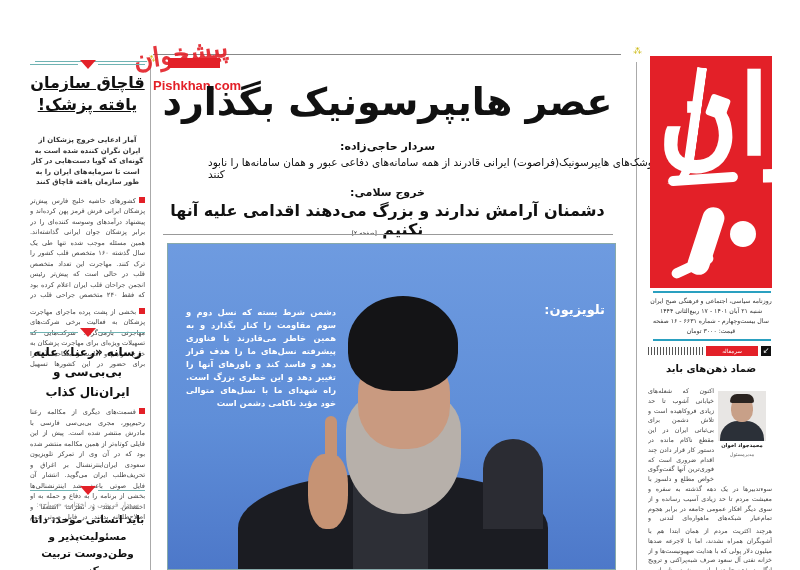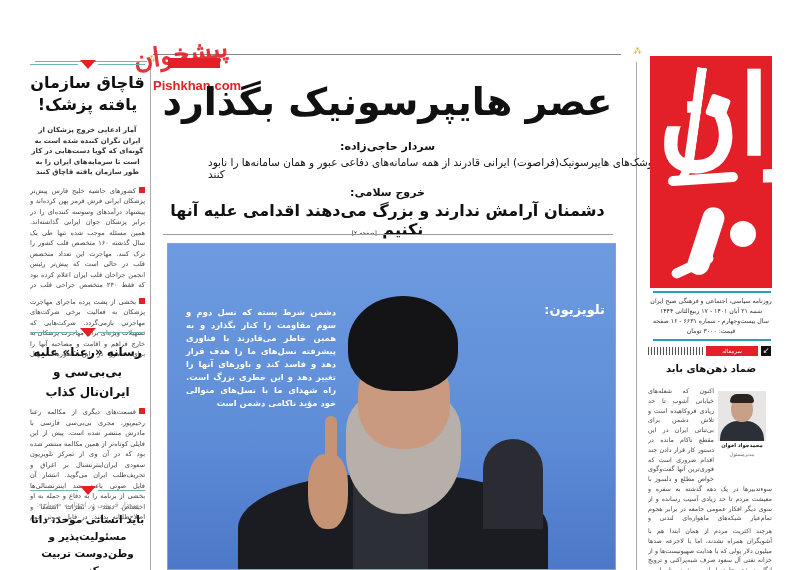--- a/index.html
+++ b/index.html
@@ -48,21 +48,21 @@
 
   .photo-label { right:10px; top:58px; font-size:13px; font-weight:bold; color:#fff; }
   .photo-title { right:12px; top:78px; width:200px; text-align:right; font-size:20px; font-weight:bold; color:#fff; line-height:28px; }
   .photo-quote { left:18px; top:62px; width:150px; text-align:justify; font-size:8.4px; font-weight:bold; color:#fff; line-height:13px; }
 
   
   .lc { left:30px; width:115px; }
   .marker-row { height:10px; }
   .marker-line { position:absolute; top:4px; height:1px; background:#6fb3b3; }
   .marker-tri { position:absolute; top:0; width:0; height:0; border-left:8px solid transparent; border-right:8px solid transparent; border-top:9px solid #e32028; }
-  .lc-title { text-align:center; font-size:16px; font-weight:bold; line-height:22px; }
+  .lc-title { text-align:center; font-size:16px; font-weight:bold; line-height:22px;text-decoration:underline; }
   .lc-lead { text-align:center; font-size:7px; font-weight:bold; line-height:10.5px; color:#333; }
   .lc-body { text-align:justify; font-size:6.6px; line-height:10.5px; color:#444; }
   .bullet { display:inline-block; width:6px; height:6px; background:#e32028; margin-left:3px; }
   .lc-kicker { text-align:center; font-size:7px; color:#999; }
   .lc-title2 { text-align:center; font-size:12px; font-weight:bold; line-height:20px; }
 
   
   .logo { left:650px; top:56px; width:122px; height:232px; background:#e32028; overflow:hidden; }
   .logo-glyph { position:absolute; color:#fff; font-family:"DejaVu Serif", serif; font-weight:bold; }
   .rc-rule { left:653px; width:118px; height:2px; background:#2aa0c0; }
@@ -121,21 +121,21 @@
   <div class="abs photo-quote rtl">دشمن شرط بسته که نسل دوم و سوم مقاومت را کنار بگذارد و به همین خاطر می‌قادرند با فناوری پیشرفته نسل‌های ما را هدف قرار دهد و فاسد کند و باورهای آنها را تغییر دهد و این خطری بزرگ است. راه شهدای ما با نسل‌های متوالی خود مؤید ناکامی دشمن است</div>
 </div>
 
 <div class="abs lc rtl" style="top:60px;">
   <div class="marker-row" style="position:relative;">
     <div class="marker-line" style="left:0;width:48px;"></div>
     <div class="marker-tri" style="left:50px;"></div>
     <div class="marker-line" style="left:68px;width:47px;"></div>
   </div>
   <div class="lc-title" style="margin-top:2px;">قاچاق سازمان یافته پزشک!</div>
-  <div class="lc-lead" style="margin-top:9px;">آمار ادعایی خروج پزشکان از ایران نگران کننده شده است به گونه‌ای که گویا دست‌هایی در کار است تا سرمایه‌های ایران را به طور سازمان یافته قاچاق کنند</div>
+  <div class="lc-lead" style="margin-top:19px;">آمار ادعایی خروج پزشکان از ایران نگران کننده شده است به گونه‌ای که گویا دست‌هایی در کار است تا سرمایه‌های ایران را به طور سازمان یافته قاچاق کنند</div>
   <div class="lc-body" style="margin-top:8px;height:105px;overflow:hidden;"><span class="bullet"></span><span>کشورهای حاشیه خلیج فارس پیش‌تر پزشکان ایرانی فرش قرمز پهن کرده‌اند و پیشنهاد درآمدهای وسوسه کننده‌ای را در برابر پزشکان جوان ایرانی گذاشته‌اند. همین مسئله موجب شده تنها طی یک سال گذشته ۱۶۰ متخصص قلب کشور را ترک کنند. مهاجرت این تعداد متخصص قلب در حالی است که پیش‌تر رئیس انجمن جراحان قلب ایران اعلام کرده بود که فقط ۲۴۰ متخصص جراحی قلب در کشور داریم. از سوی دیگر آمار بیماری‌های قلبی در جوانان رو به افزایش است</span></div>
   <div class="lc-body" style="margin-top:6px;height:63px;overflow:hidden;"><span class="bullet"></span><span>بخشی از پشت پرده ماجرای مهاجرت پزشکان به فعالیت برخی شرکت‌های مهاجرتی بازمی‌گردد. شرکت‌هایی که تسهیلات ویژه‌ای برای مهاجرت پزشکان به خارج فراهم و اقامت و مصاحبه آنها را برای حضور در این کشورها تسهیل می‌کنند. در واقع با پدیده جدیدی تحت عنوان قاچاق پزشکان مواجه هستیم</span></div>
 </div>
 
 <div class="abs lc rtl" style="top:328px;">
   <div class="marker-row" style="position:relative;">
     <div class="marker-line" style="left:0;width:48px;"></div>
     <div class="marker-tri" style="left:50px;"></div>
     <div class="marker-line" style="left:68px;width:47px;"></div>
   </div>

